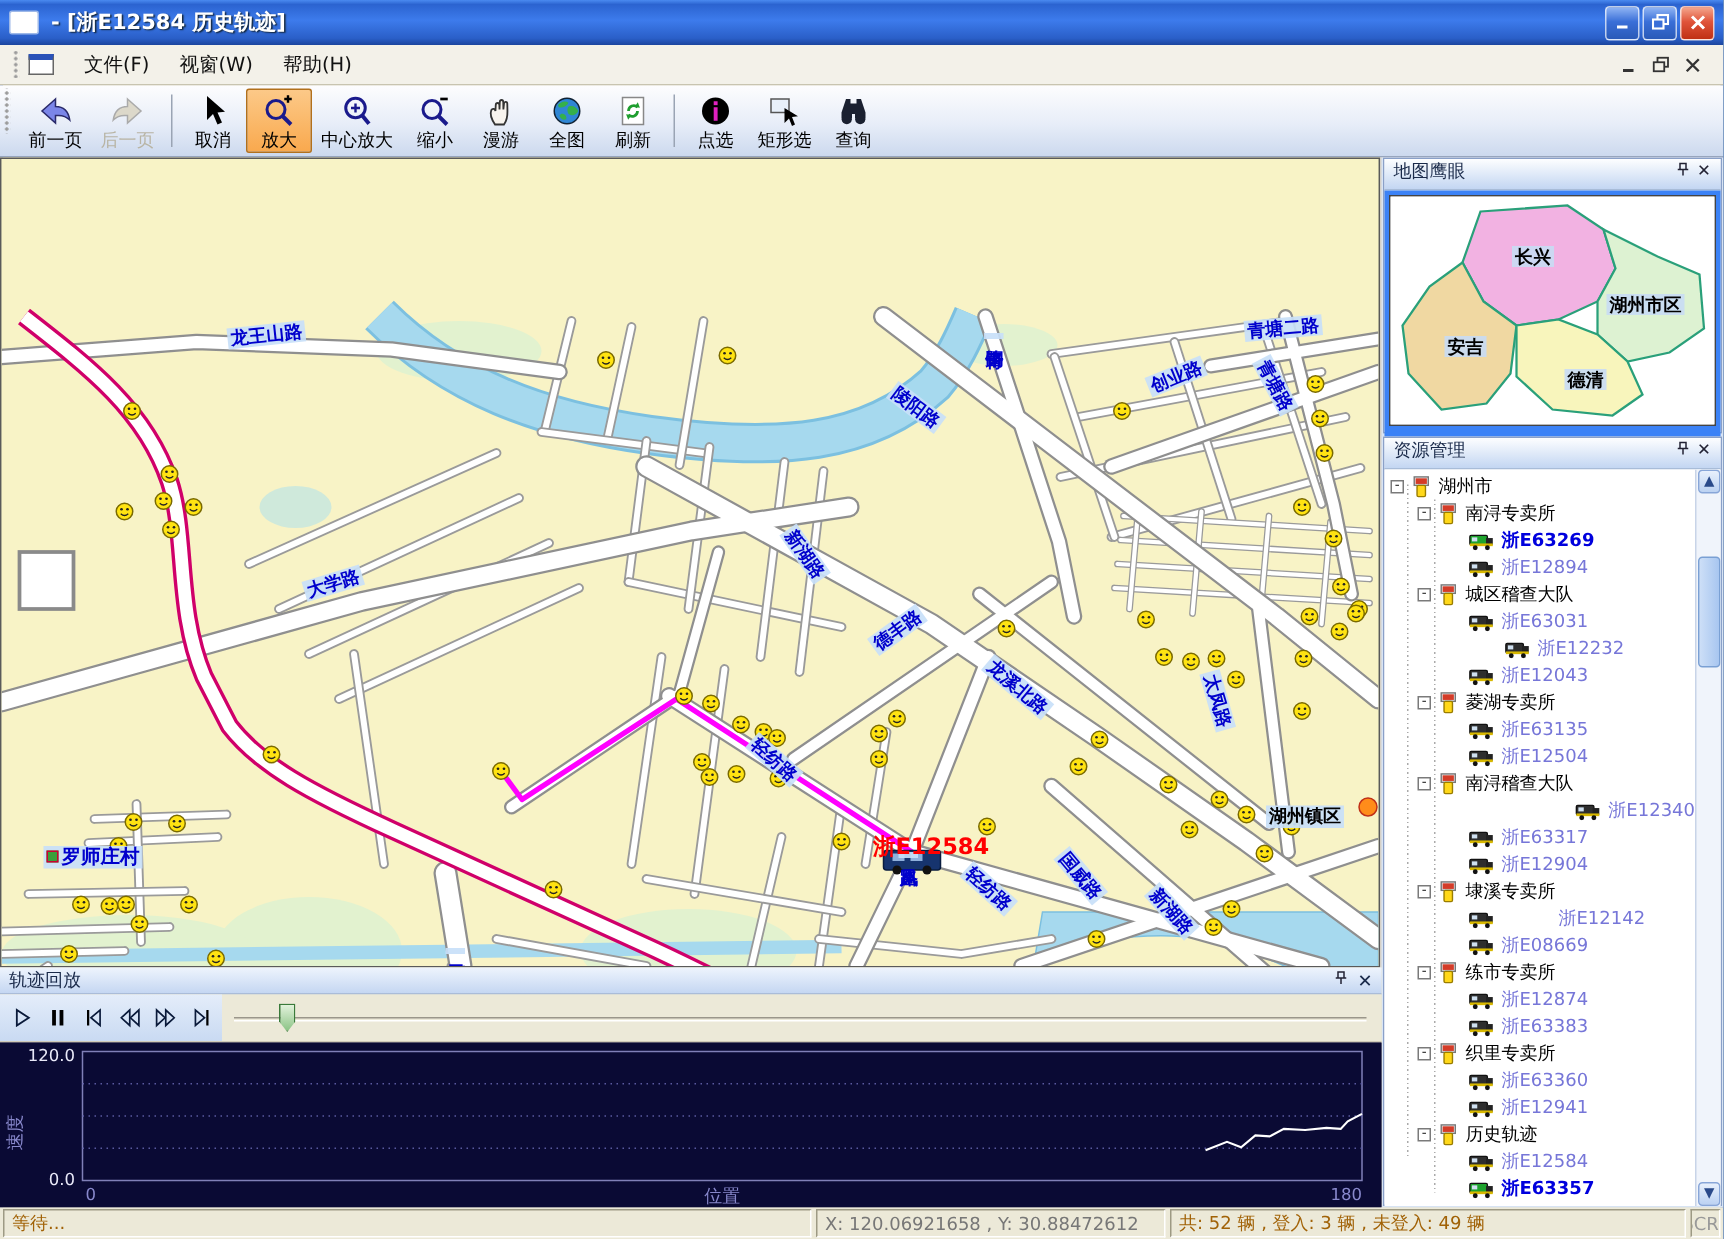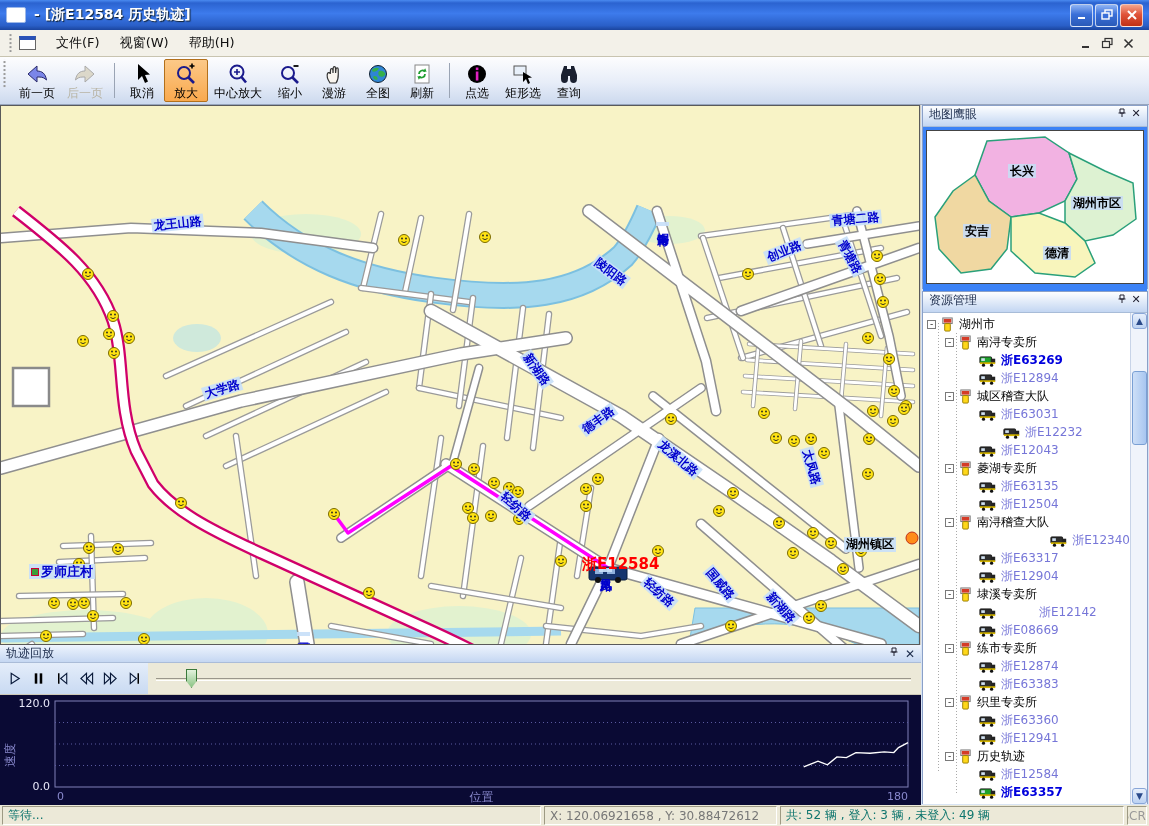--- a/index.html
+++ b/index.html
@@ -98,21 +98,21 @@
   .pb-btn svg{width:15px;height:15px;display:block;}
   .slider{position:absolute;left:156px;right:10px;top:0;height:100%;}
   .slider .track{position:absolute;left:0;right:0;top:15px;height:3px;border-top:1px solid #9a968a;border-bottom:1px solid #fff;}
   .slider .thumb{position:absolute;left:24px;top:6px;width:11px;height:19px;
     background:linear-gradient(180deg,#e2f2dc,#8cc486);border:1px solid #3a7a3a;
     clip-path:polygon(0 0,100% 0,100% 62%,50% 100%,0 62%);}
   .pb-chart{position:relative;height:110px;background:#0a0a34;}
 
   
   .statusbar{position:absolute;left:0;top:805px;width:100%;height:21px;background:#ece9d8;display:flex;gap:3px;padding:1px 2px;}
-  .sseg{border:1px solid;border-color:#9d9a84 #fff #fff #9d9a84;background:#ece9d8;font-size:12px;color:#0f766e;
+  .sseg{border:1px solid;border-color:#9d9a84 #fff #fff #9d9a84;background:#ece9d8;font-size:12px;color:#a16207;
     display:flex;align-items:center;padding:0 5px;overflow:hidden;white-space:nowrap;}
   .sseg.msg{width:539px;}
   .sseg.coords{width:233px;color:#777;}
   .sseg.summary{width:344px;}
   .sseg.scrl{flex:1;color:#999;justify-content:center;padding:0 2px;}
 </style>
 </head>
 <body>
 
 <div id="app">

